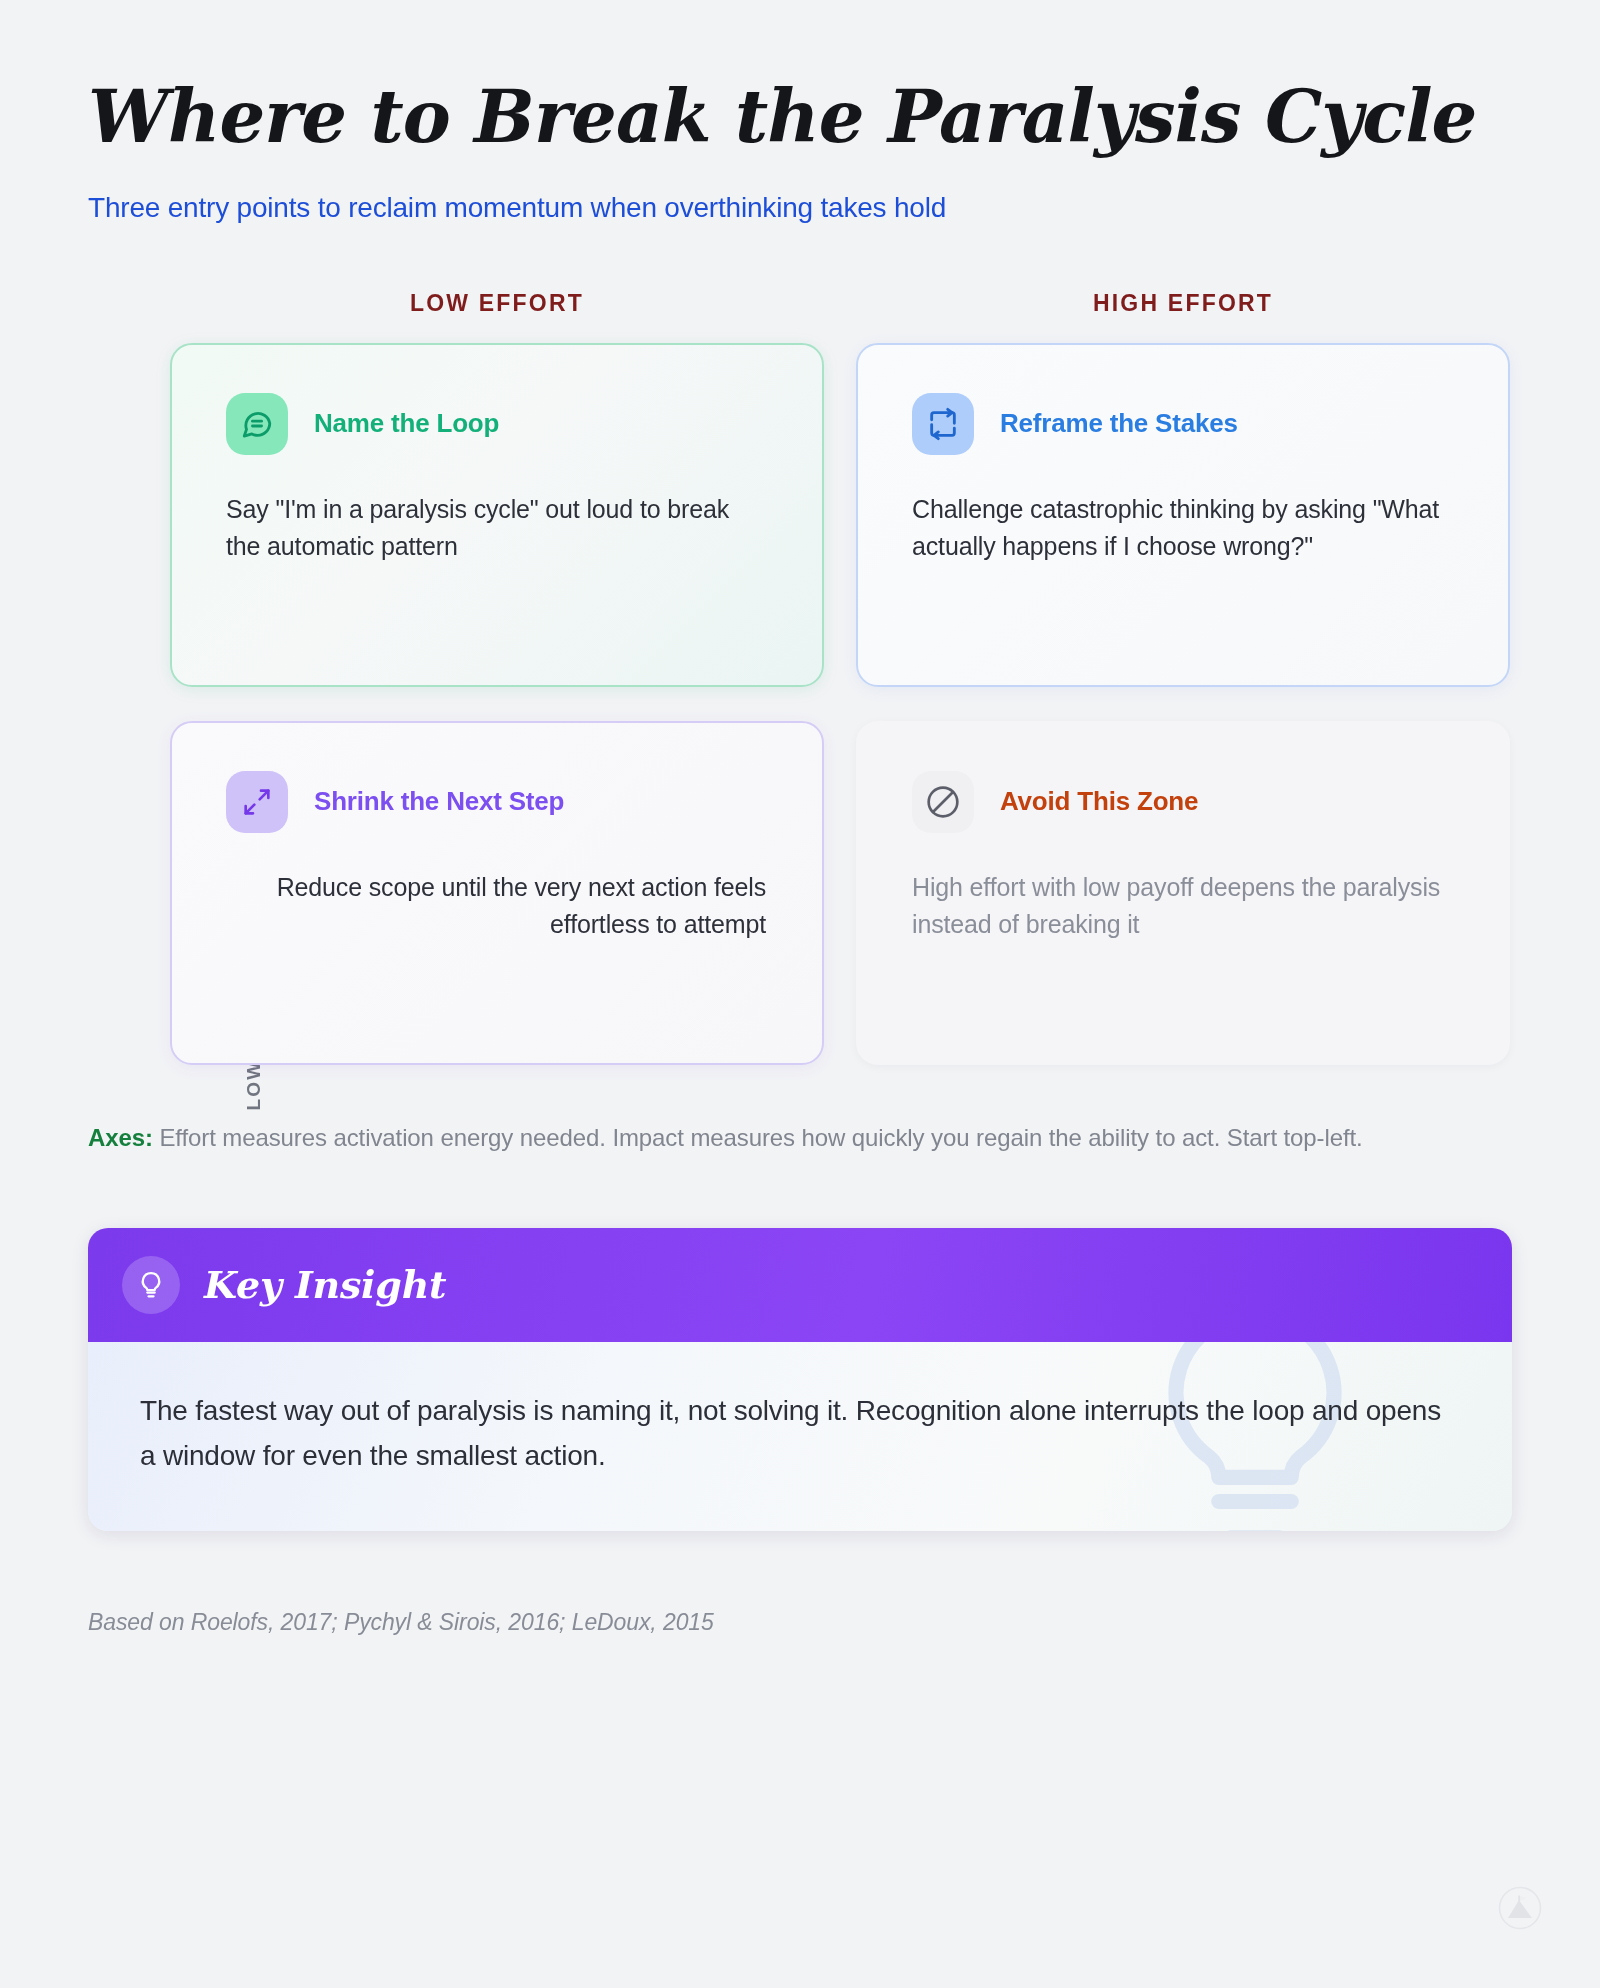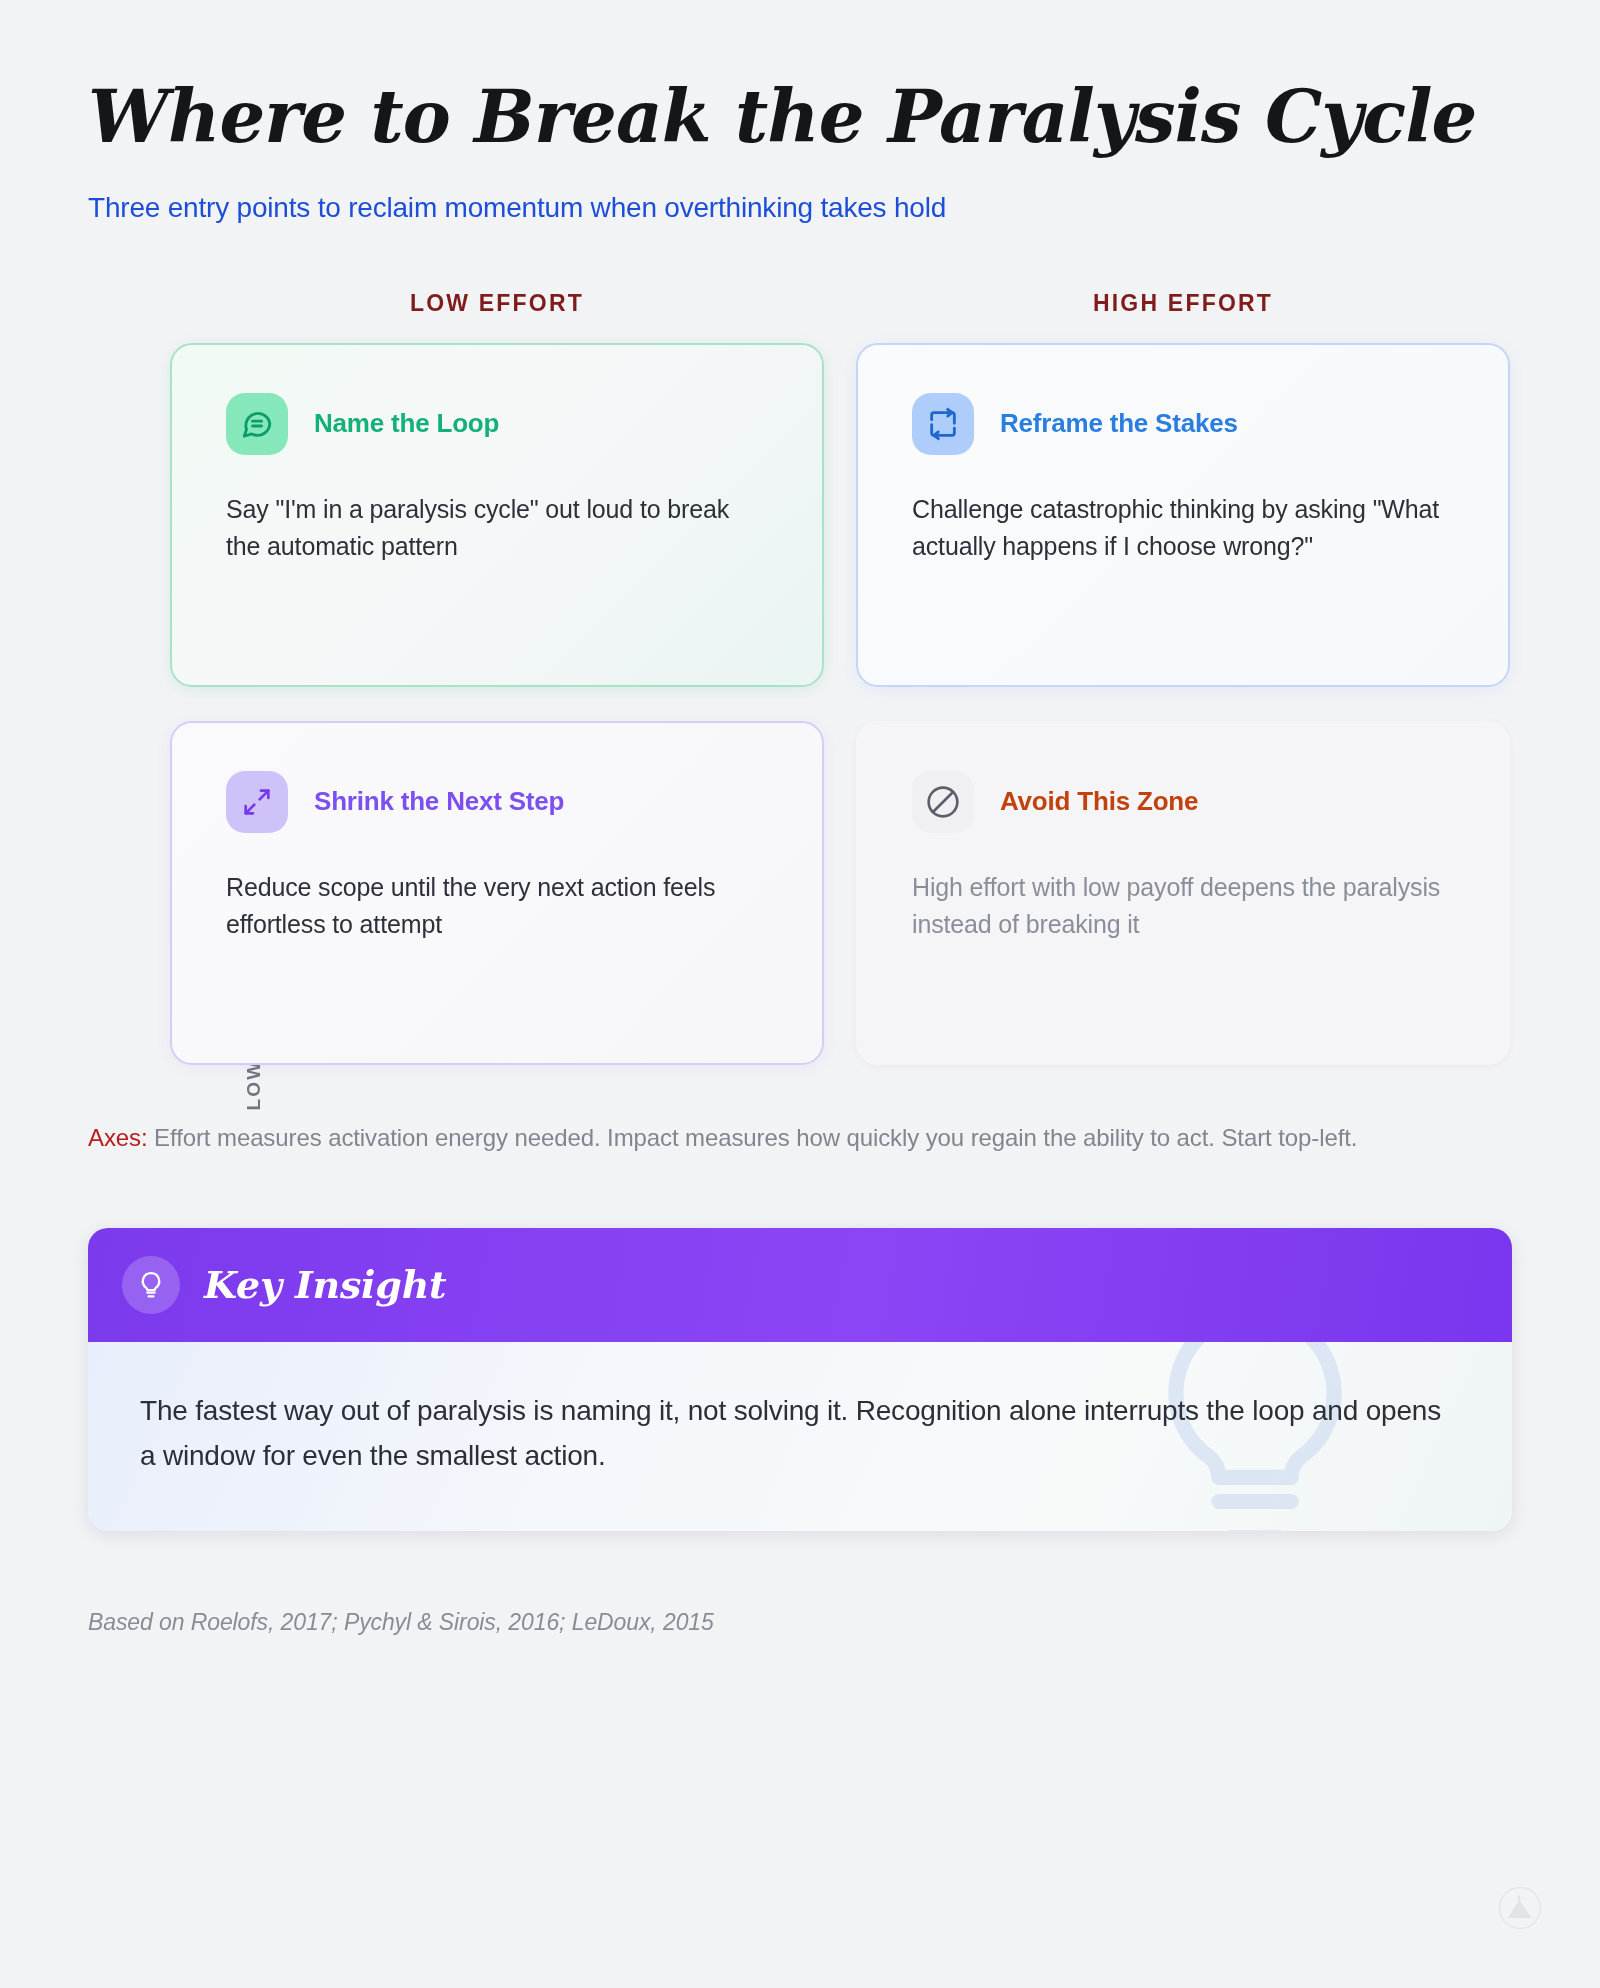--- a/index.html
+++ b/index.html
@@ -85,20 +85,21 @@
   }
   .card.blue {
     background: linear-gradient(135deg, #fafbfd 0%, #f7f8fa 100%);
     border-color: #c3d6f7;
     box-shadow: 0 3px 16px rgba(40,100,220,0.07);
   }
   .card.violet {
     background: linear-gradient(135deg, #fafafd 0%, #f7f7fa 100%);
     border-color: #d5cdf5;
     box-shadow: 0 3px 16px rgba(110,70,220,0.07);
+    text-align: right;
   }
   .card.muted {
     background: #f5f5f7;
     border-color: transparent;
     box-shadow: 0 2px 10px rgba(25,30,50,0.04);
   }
 
   .card-head {
     display: flex;
     align-items: center;
@@ -157,21 +158,21 @@
   
   .axes-note {
     margin-top: 54px;
     margin-left: 0;
     font-size: 24px;
     line-height: 1.55;
     color: #81858f;
     letter-spacing: -0.1px;
     max-width: 1420px;
   }
-  .axes-note b { color: #b91c1c; font-weight: 400; }
+  .axes-note b { color: #15803d; font-weight: 700; }
 
   
   .insight {
     position: relative;
     margin-top: 72px;
     border-radius: 20px;
     overflow: hidden;
     box-shadow: 0 4px 18px rgba(40,30,90,0.10);
   }
   .insight-head {

